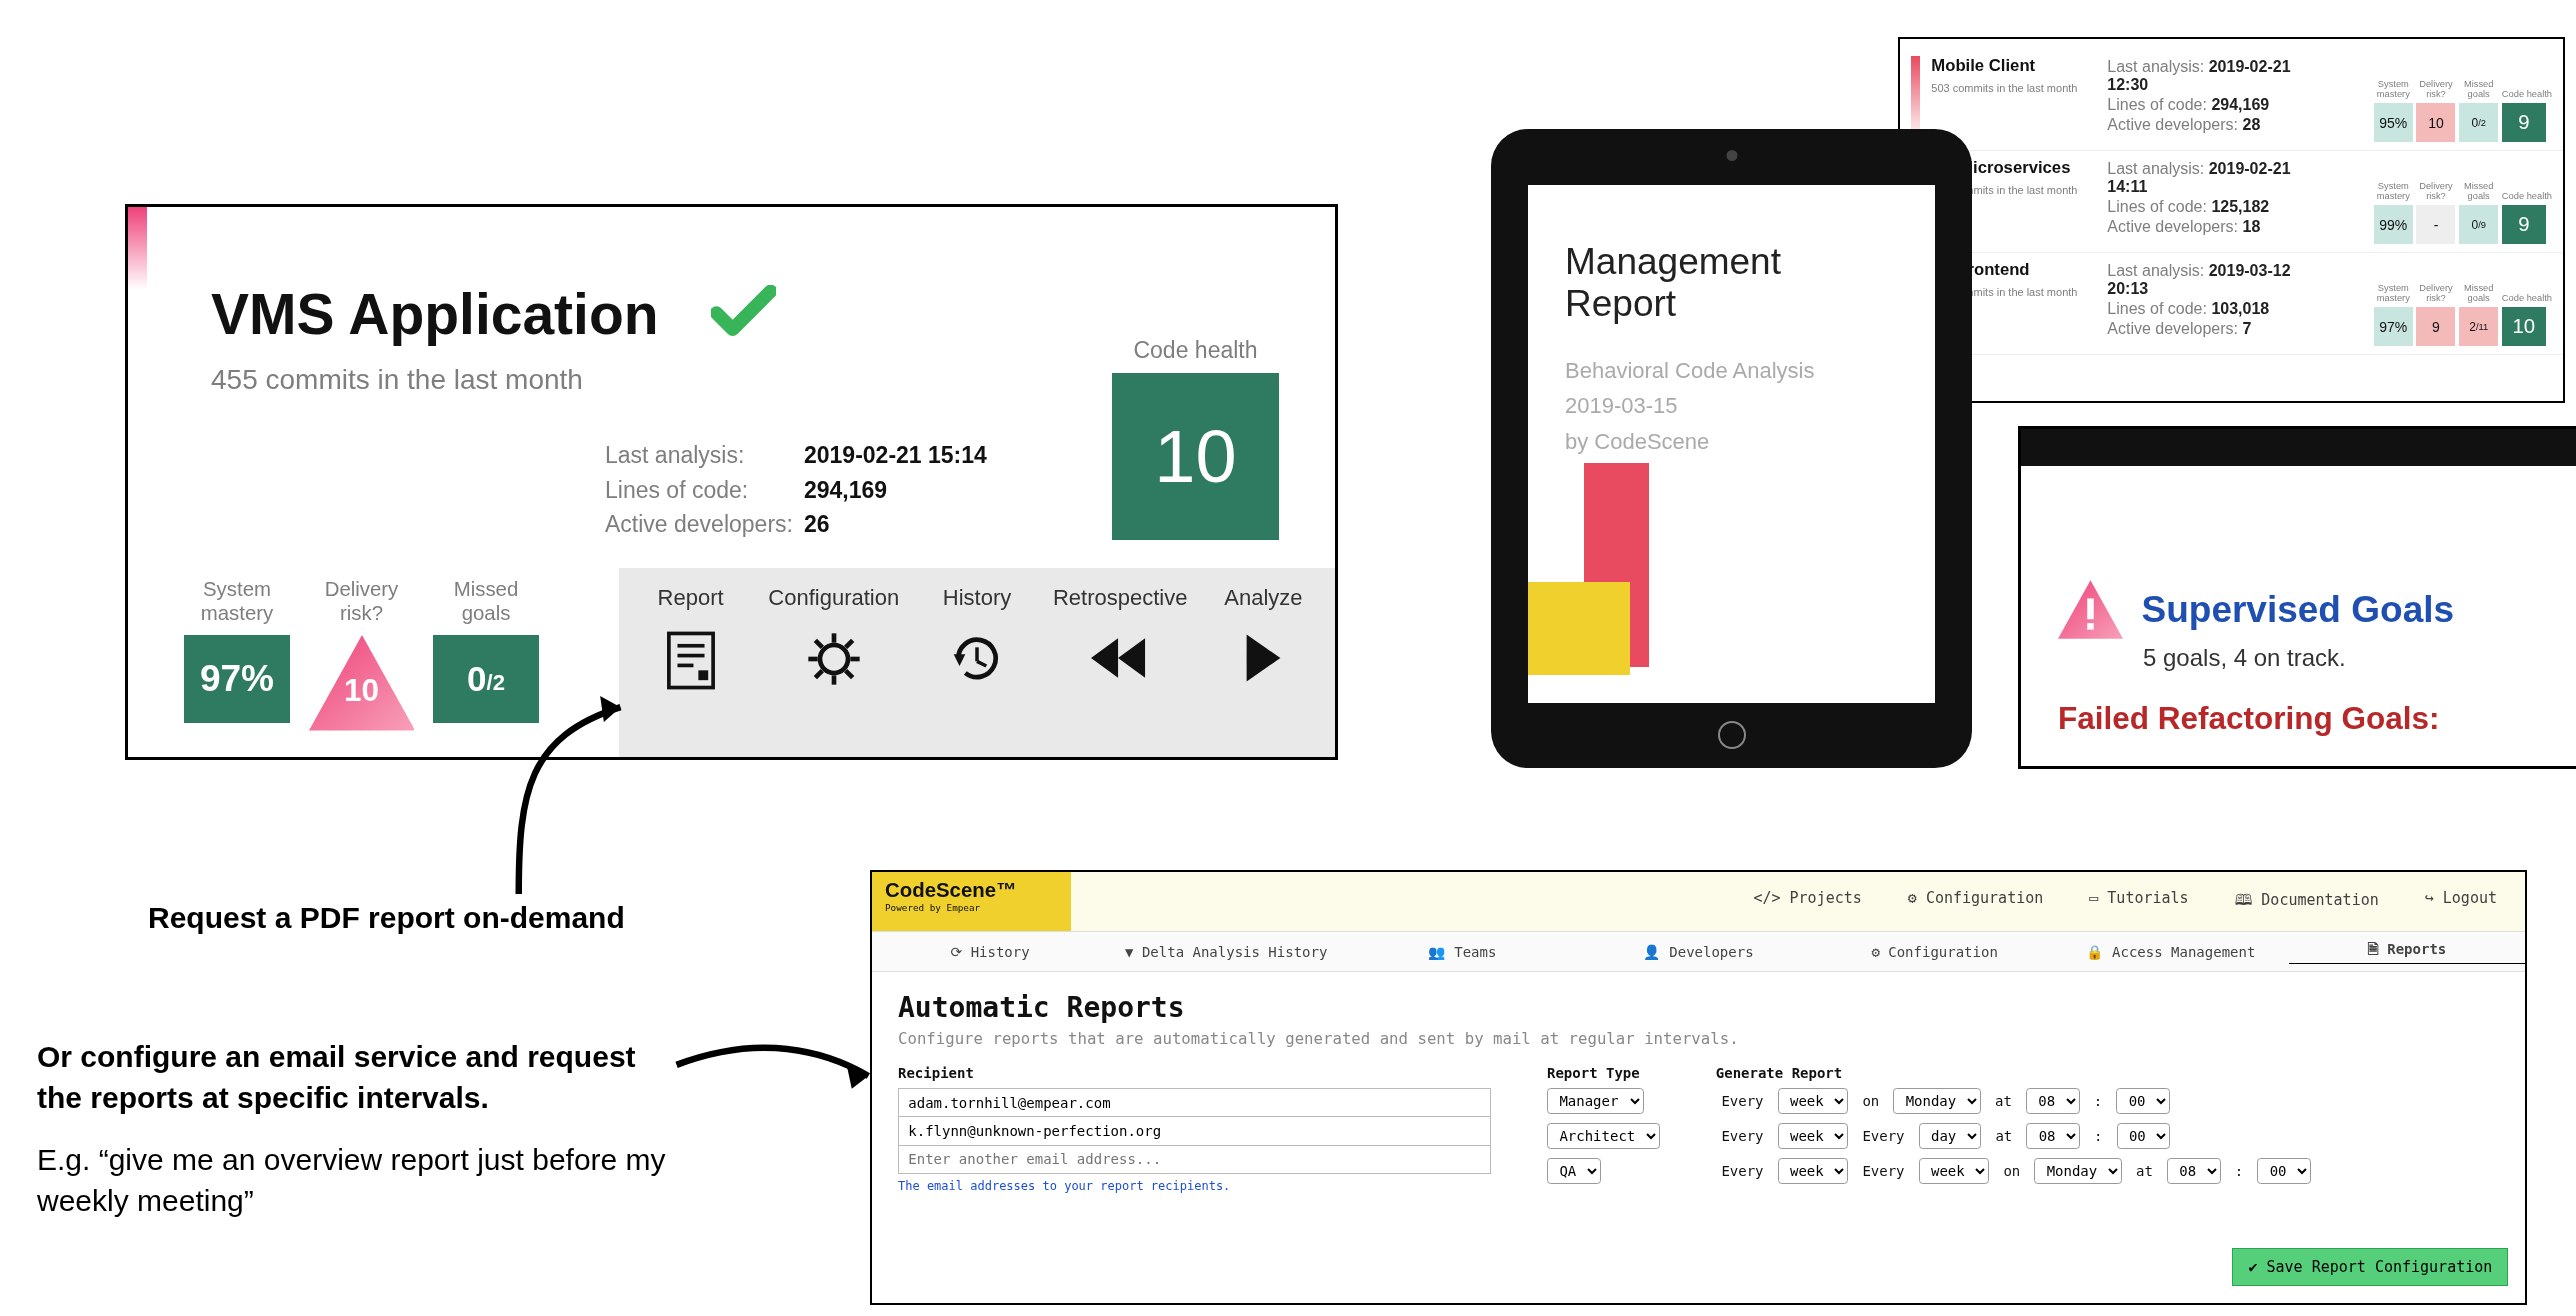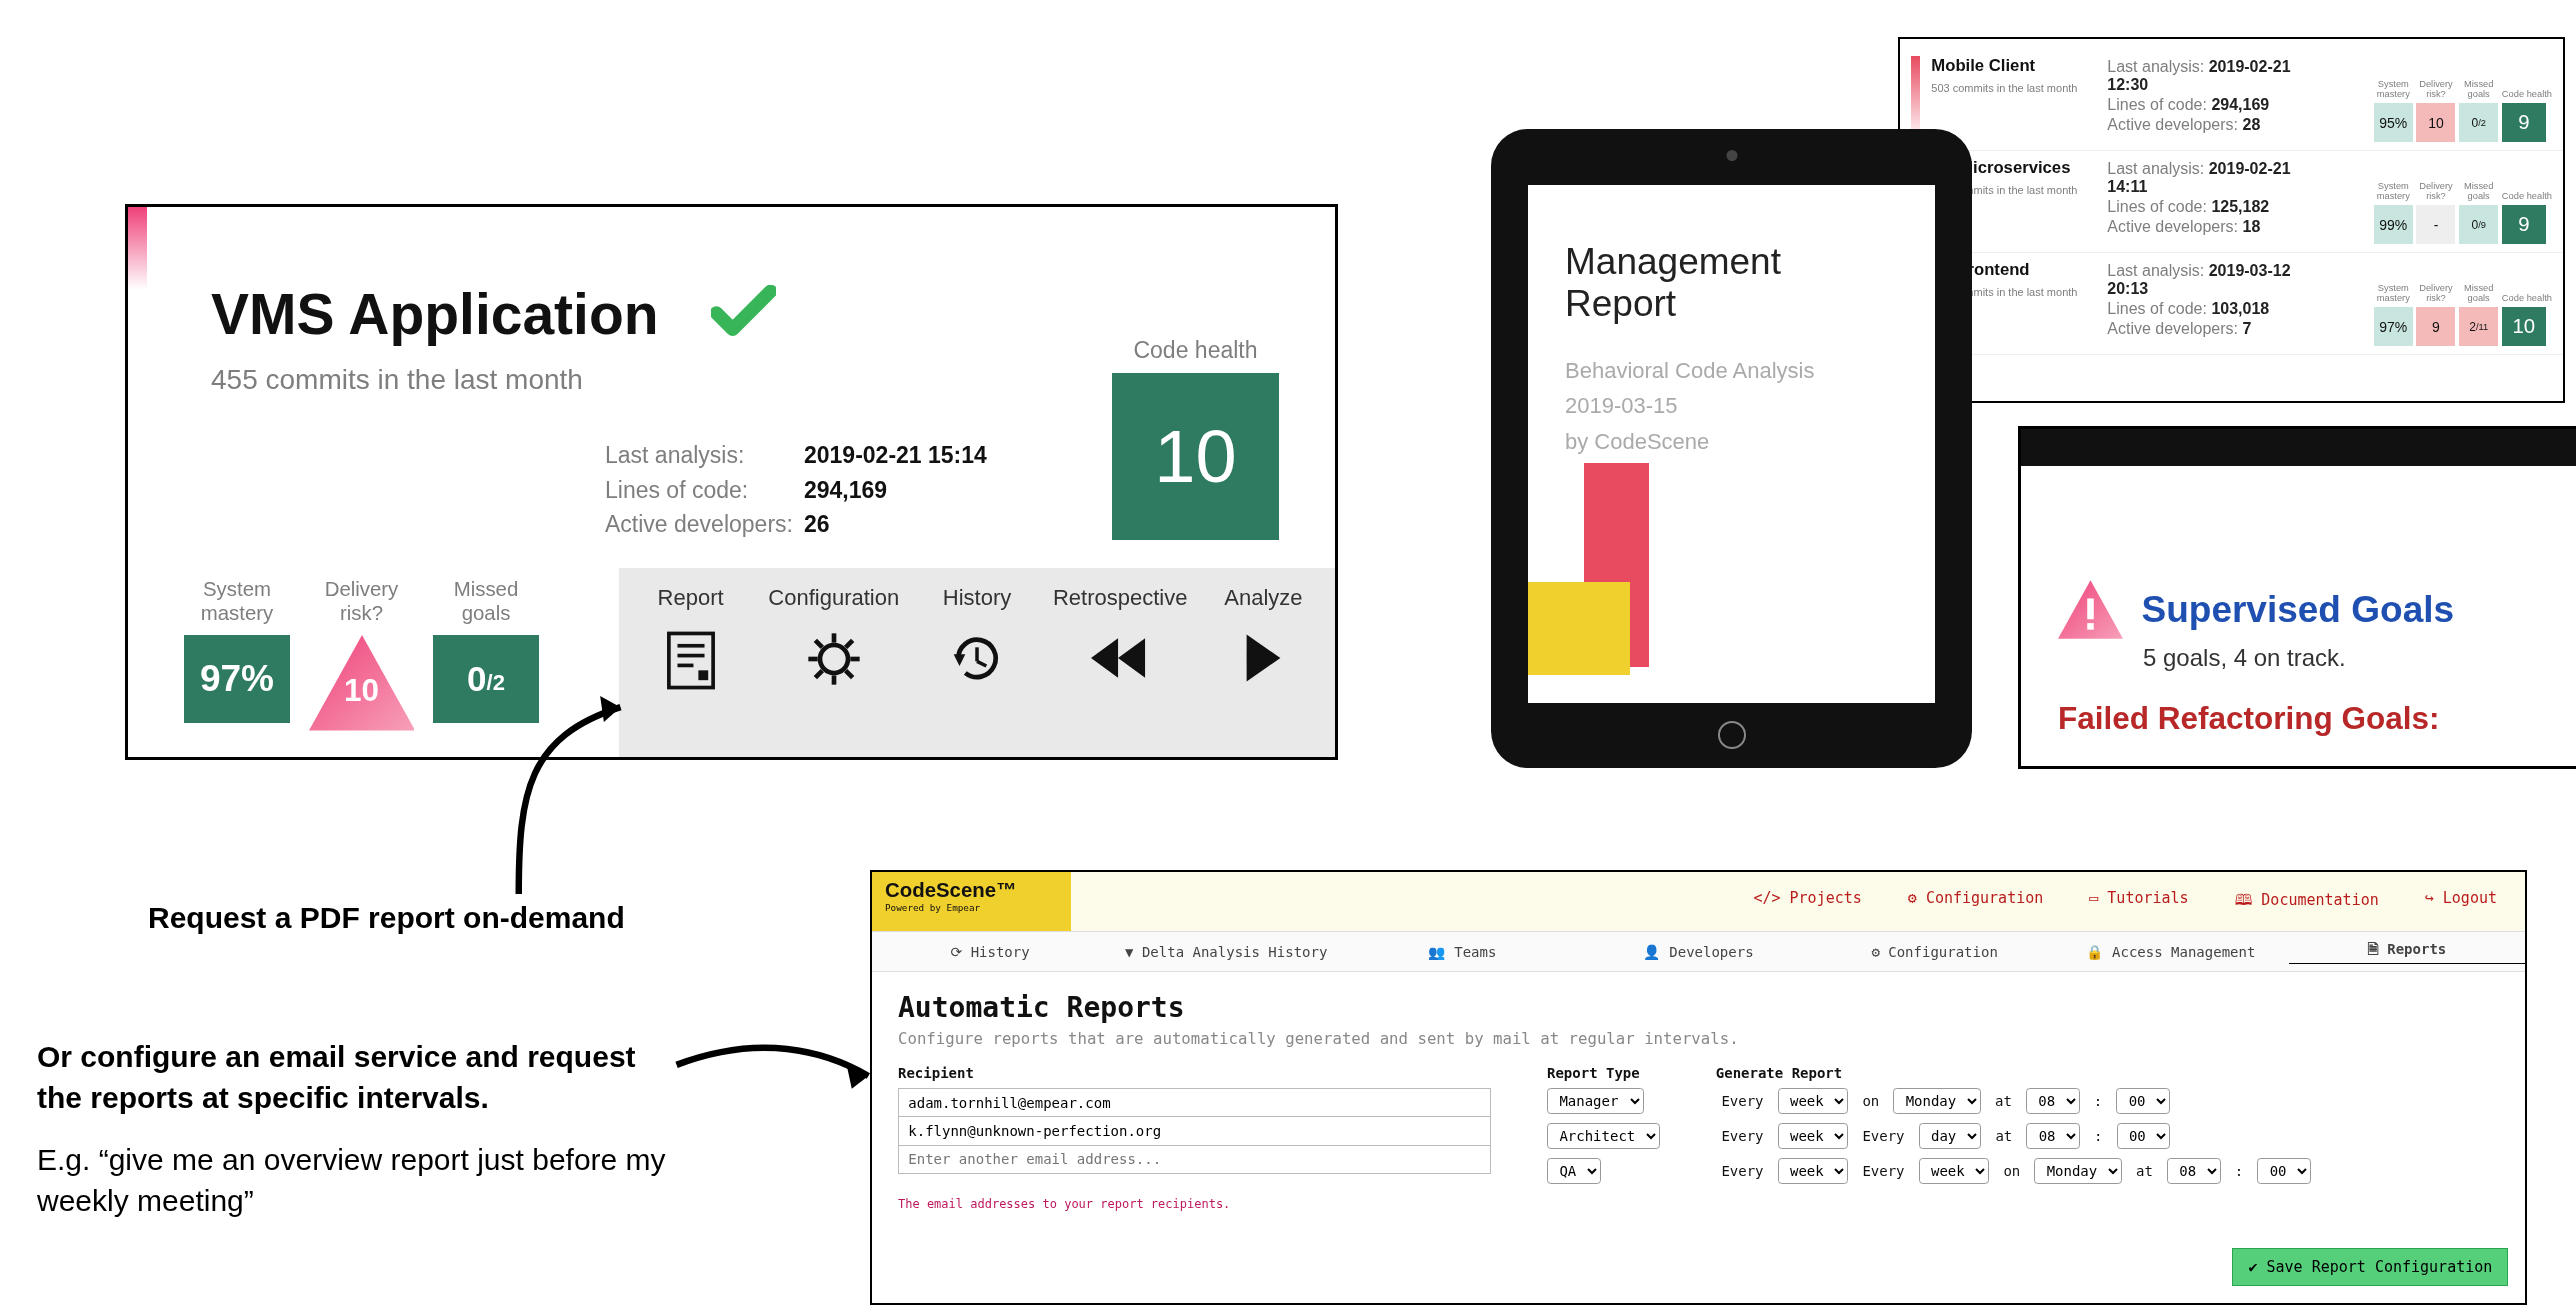--- a/index.html
+++ b/index.html
@@ -173,38 +173,38 @@
     position: absolute; left: 870px; top: 870px;
     width: 1657px; height: 435px;
     border: 2.8px solid #000; background:#fff;
     font-family: ui-monospace, Menlo, Consolas, monospace;
   }
   .cs-top { display:flex; background:#fdfbe9; height:59px; align-items:center;}
   .cs-logo { background: var(--yellow); height:100%; width:199px; padding:7.4px 13px;}
   .cs-logo .t { font-family: -apple-system, Arial, sans-serif; font-weight:700; font-size:20.4px;}
   .cs-logo .s { font-size:9.3px;}
   .cs-top-nav { margin-left:auto; display:flex; gap:46px; padding-right:28px; font-size:15px;}
-  .cs-top-nav span{ cursor:pointer; color:#b91c1c;}
+  .cs-top-nav span{ cursor:pointer; color:#404040;}
   .cs-subnav { display:flex; background:#fafafa; border-top:0.9px solid #ddd; border-bottom:0.9px solid #ddd;
                height:41px; align-items:center; font-size:14px;}
   .cs-subnav span { flex:1; text-align:center; cursor:pointer; color:#444;}
   .cs-subnav span.active{ border-bottom:1.9px solid #000; font-weight:600;}
   .cs-body { padding: 18.5px 26px;}
   .cs-body h2 { margin:0 0 5.6px; font-size:28px; font-weight:600;}
   .cs-body .desc { color:#888; font-size:15.7px; margin-bottom:16.7px;}
   .cs-cols { display:flex; gap:56px;}
   .cs-col { }
   .cs-col .h { font-weight:700; font-size:14px; margin-bottom:7.4px;}
   .recipients input {
     display:block; width:593px; padding:5.6px 9.3px; margin-bottom:0;
     border:0.9px solid #bbb; font-family: inherit; font-size:14px;
     border-bottom: none;
   }
   .recipients input:last-of-type{ border-bottom:0.9px solid #bbb; color:#888;}
-  .recipients .hint{ font-size:12px; color:#be185d; margin-top:23px;}
+  .recipients .hint{ font-size:12px; color:#1d4ed8; margin-top:5px;}
   .sel { border:0.9px solid #999; border-radius:3.7px; padding:2.8px 7.4px; background:#fff; font-family:inherit; font-size:14px;}
   .sched-row{ margin-bottom:9.3px; font-size:14px;}
   .sched-row .word{ margin:0 5.6px;}
   .save {
     position:absolute; right:16.7px; bottom:16.7px; background: var(--save-green);
     border:0.9px solid #2ca34f; padding:9.3px 15px; font-family:inherit; font-size:15px;
     cursor:pointer;
   }
 </style>
 </head>

